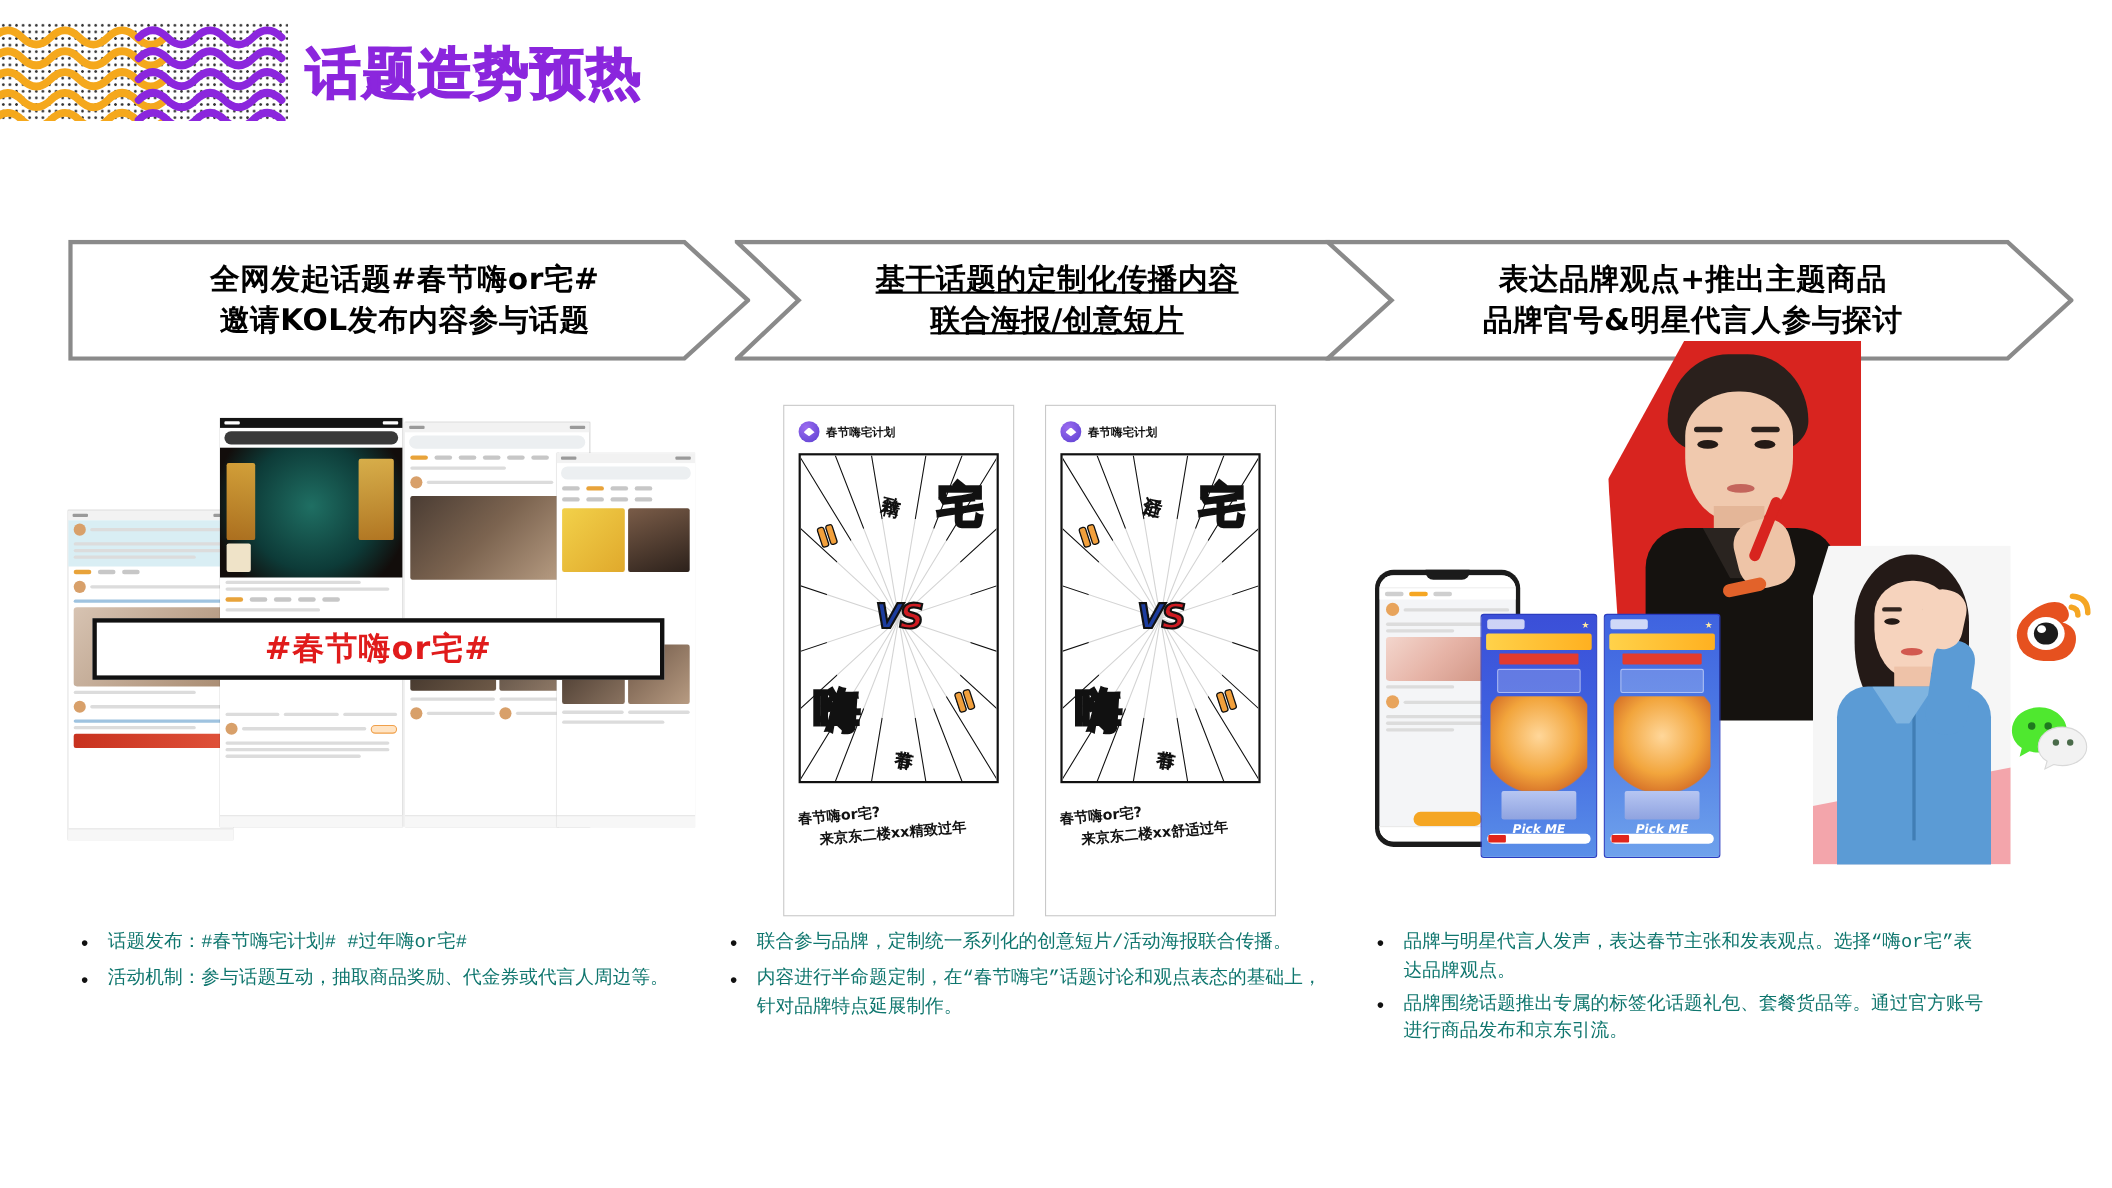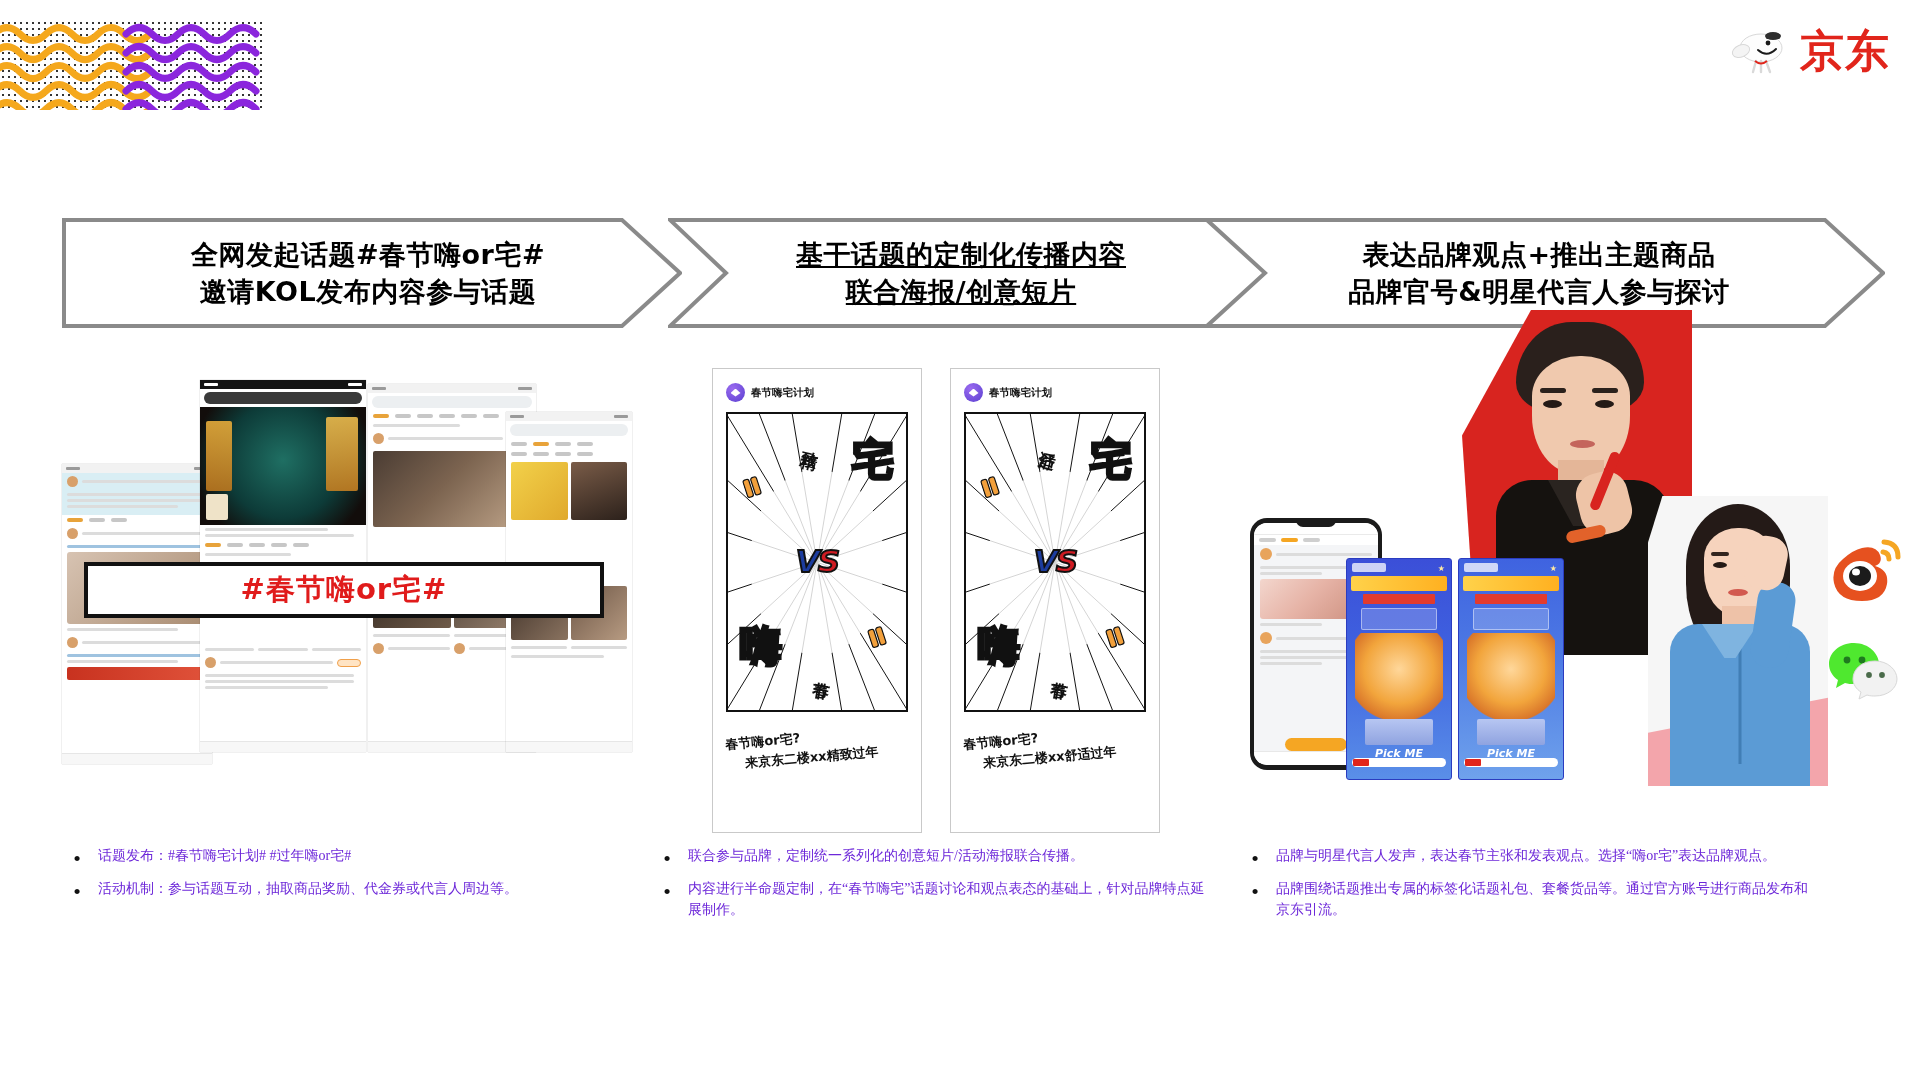--- a/index.html
+++ b/index.html
@@ -233,22 +233,22 @@
 
   
   .bullets { position: absolute; left: 0; top: 845px; width: 1920px; height: 230px; }
   .bcol { position: absolute; top: 0; }
   .bcol.c1 { left: 70px; width: 545px; }
   .bcol.c2 { left: 660px; width: 545px; }
   .bcol.c3 { left: 1248px; width: 560px; }
   .bitem { display: flex; align-items: flex-start; gap: 14px; margin-bottom: 4px; }
   .bdot { flex: 0 0 auto; width: 14px; text-align: center; font-size: 19px; line-height: 1.52;
           color: #111; }
-  .btxt { font-size: 14px; line-height: 1.52; color: #6d28d9;
-          font-family: Liberation Serif, serif; }
+  .btxt { font-size: 17px; line-height: 1.52; color: #0f766e;
+          font-family: Liberation Mono, monospace; }
 </style>
 </head>
 <body>
 
 <div class="slide">
 
   <div class="header">
 
     <div class="wave-block">
       <div class="halftone"></div>
@@ -265,34 +265,22 @@
             <path d="M126 14 q13 -13 26 0 t26 0 t26 0 t26 0 t26 0"></path>
             <path d="M126 33 q13 -13 26 0 t26 0 t26 0 t26 0 t26 0"></path>
             <path d="M126 52 q13 -13 26 0 t26 0 t26 0 t26 0 t26 0"></path>
             <path d="M126 71 q13 -13 26 0 t26 0 t26 0 t26 0 t26 0"></path>
             <path d="M126 89 q13 -13 26 0 t26 0 t26 0 t26 0 t26 0"></path>
           </g>
         </g>
       </svg>
     </div>
 
-
-    <div class="jd-logo">
-      <svg width="62" height="48" viewBox="0 0 62 48">
-        <ellipse cx="33" cy="20" rx="21" ry="14" fill="#fdfdfd" stroke="#d8d8d8" stroke-width="1"></ellipse>
-        <ellipse cx="13" cy="23" rx="9" ry="6" fill="#f4f4f4" stroke="#d8d8d8" stroke-width="1" transform="rotate(-22 13 23)"></ellipse>
-        <ellipse cx="45" cy="8" rx="8" ry="4" fill="#2e2e2e"></ellipse>
-        <rect x="38" y="6" width="14" height="5" rx="1.5" fill="#2e2e2e"></rect>
-        <circle cx="40" cy="15" r="2.4" fill="#1a1a1a"></circle>
-        <path d="M30 22 q9 8 18 -1" stroke="#1a1a1a" stroke-width="2" fill="none" stroke-linecap="round"></path>
-        <path d="M28 33 l-3 11 M33 33 l0 11 M38 33 l4 11" stroke="#d9d9d9" stroke-width="2.4" stroke-linecap="round"></path>
-        <path d="M27 33 q6 5 12 0" stroke="#e1251b" stroke-width="2" fill="none"></path>
-      </svg>
-      <span class="jd-logo-text">京东</span>
-    </div>
+    <div class="header-title">话题造势预热</div>
+
   </div>
 
   <div class="banners">
 
     <div class="banner b1">
       <svg width="620" height="110" viewBox="0 0 620 110">
         <path d="M2 2 H560 L618 55 L560 108 H2 Z" fill="#ffffff" stroke="#8a8a8a" stroke-width="4"></path>
       </svg>
       <div class="btext">
         <span>全网发起话题#春节嗨or宅#</span>

